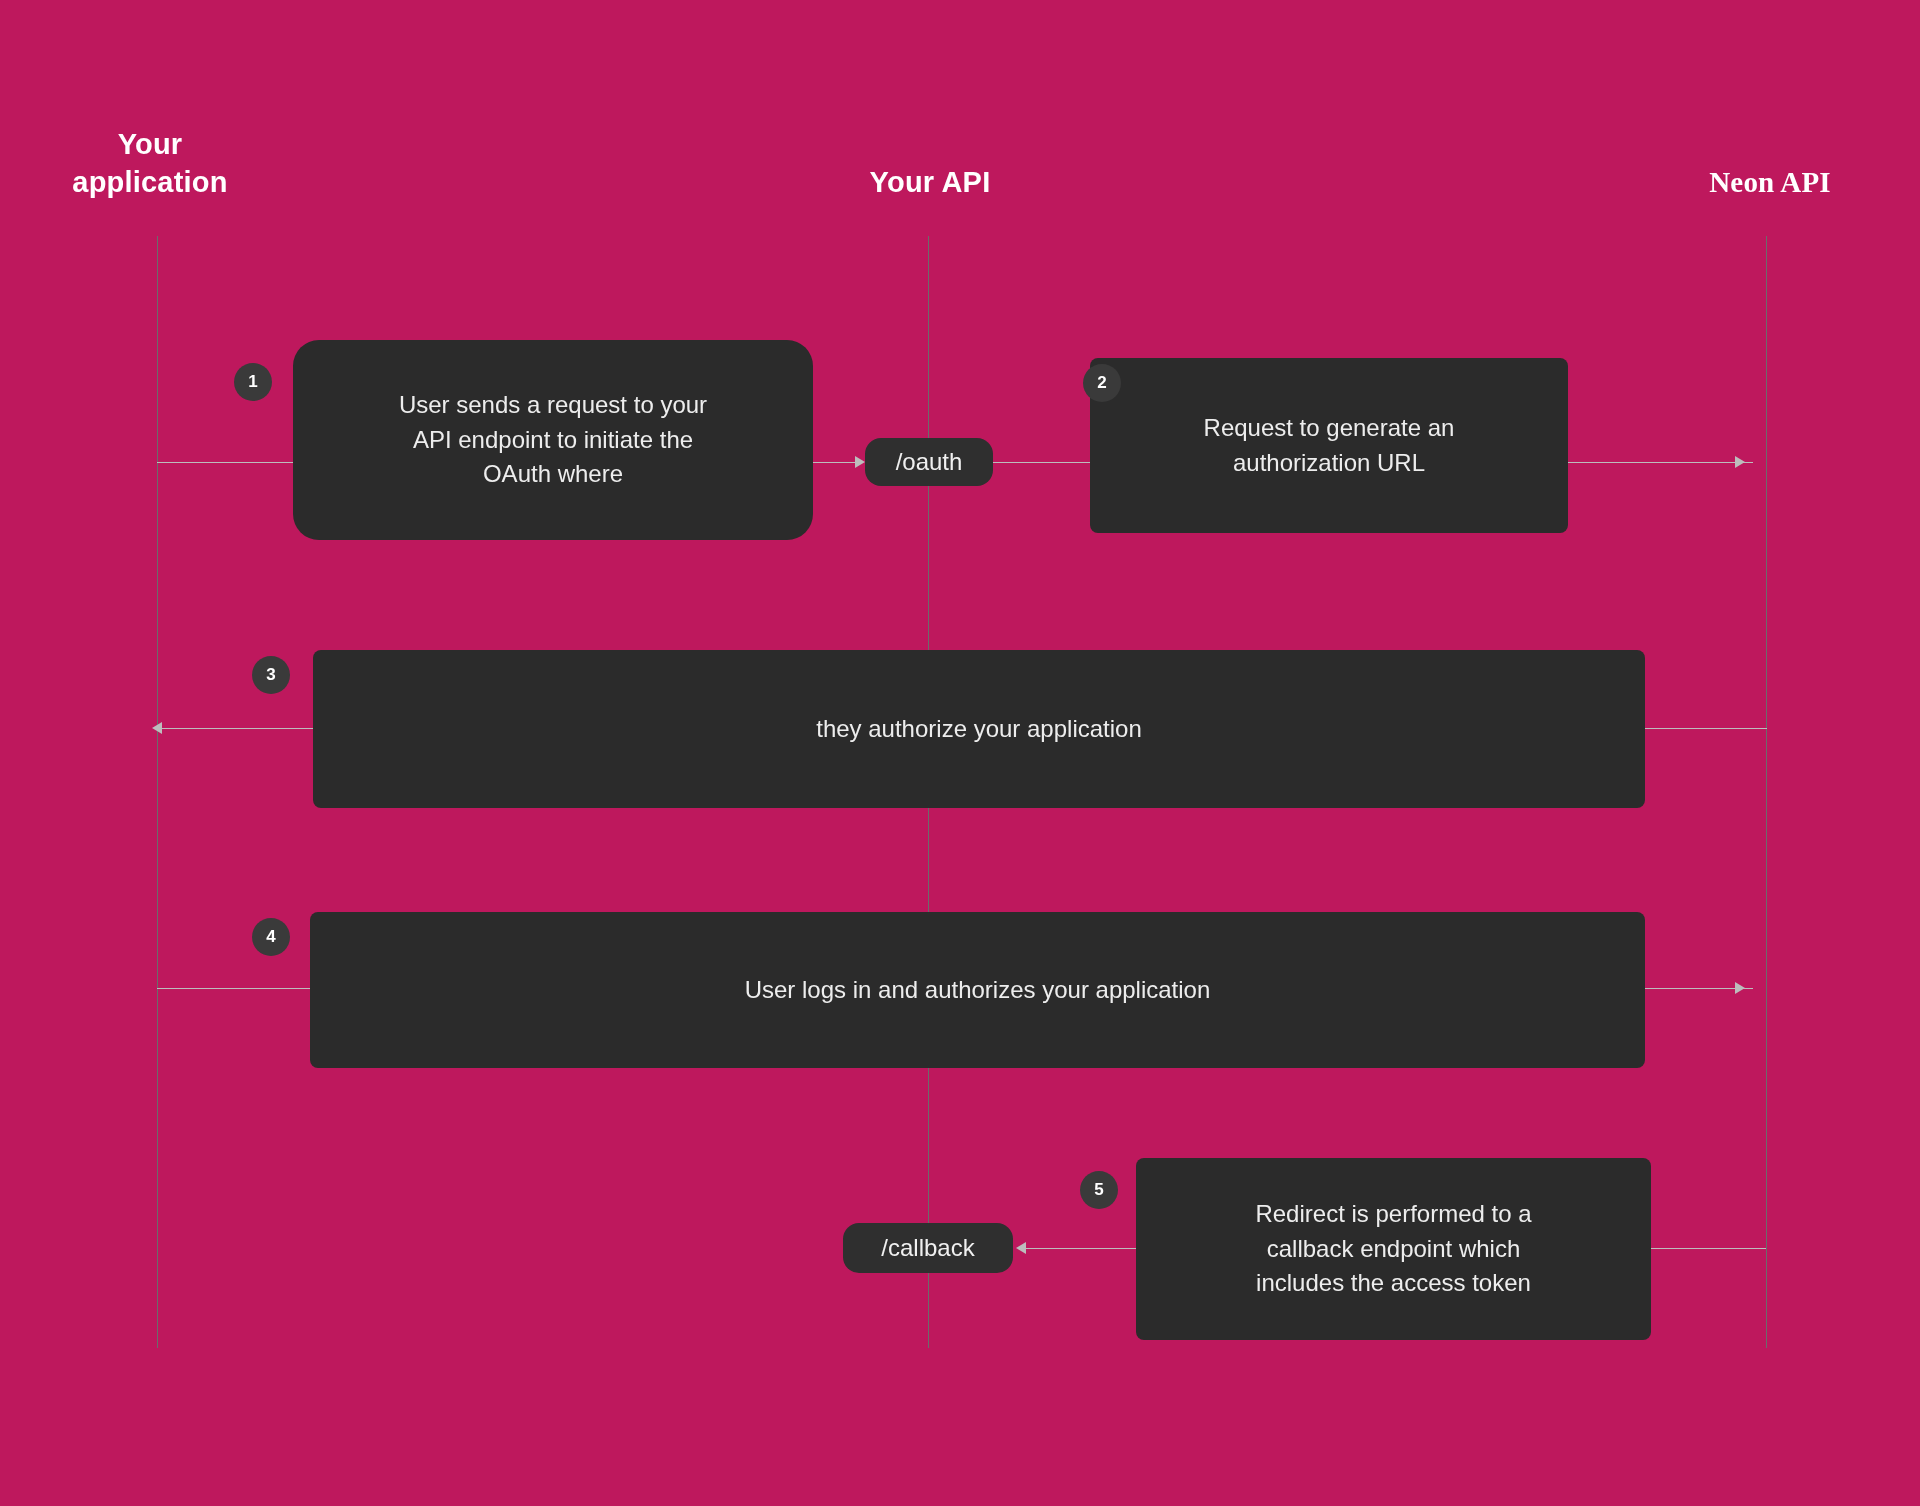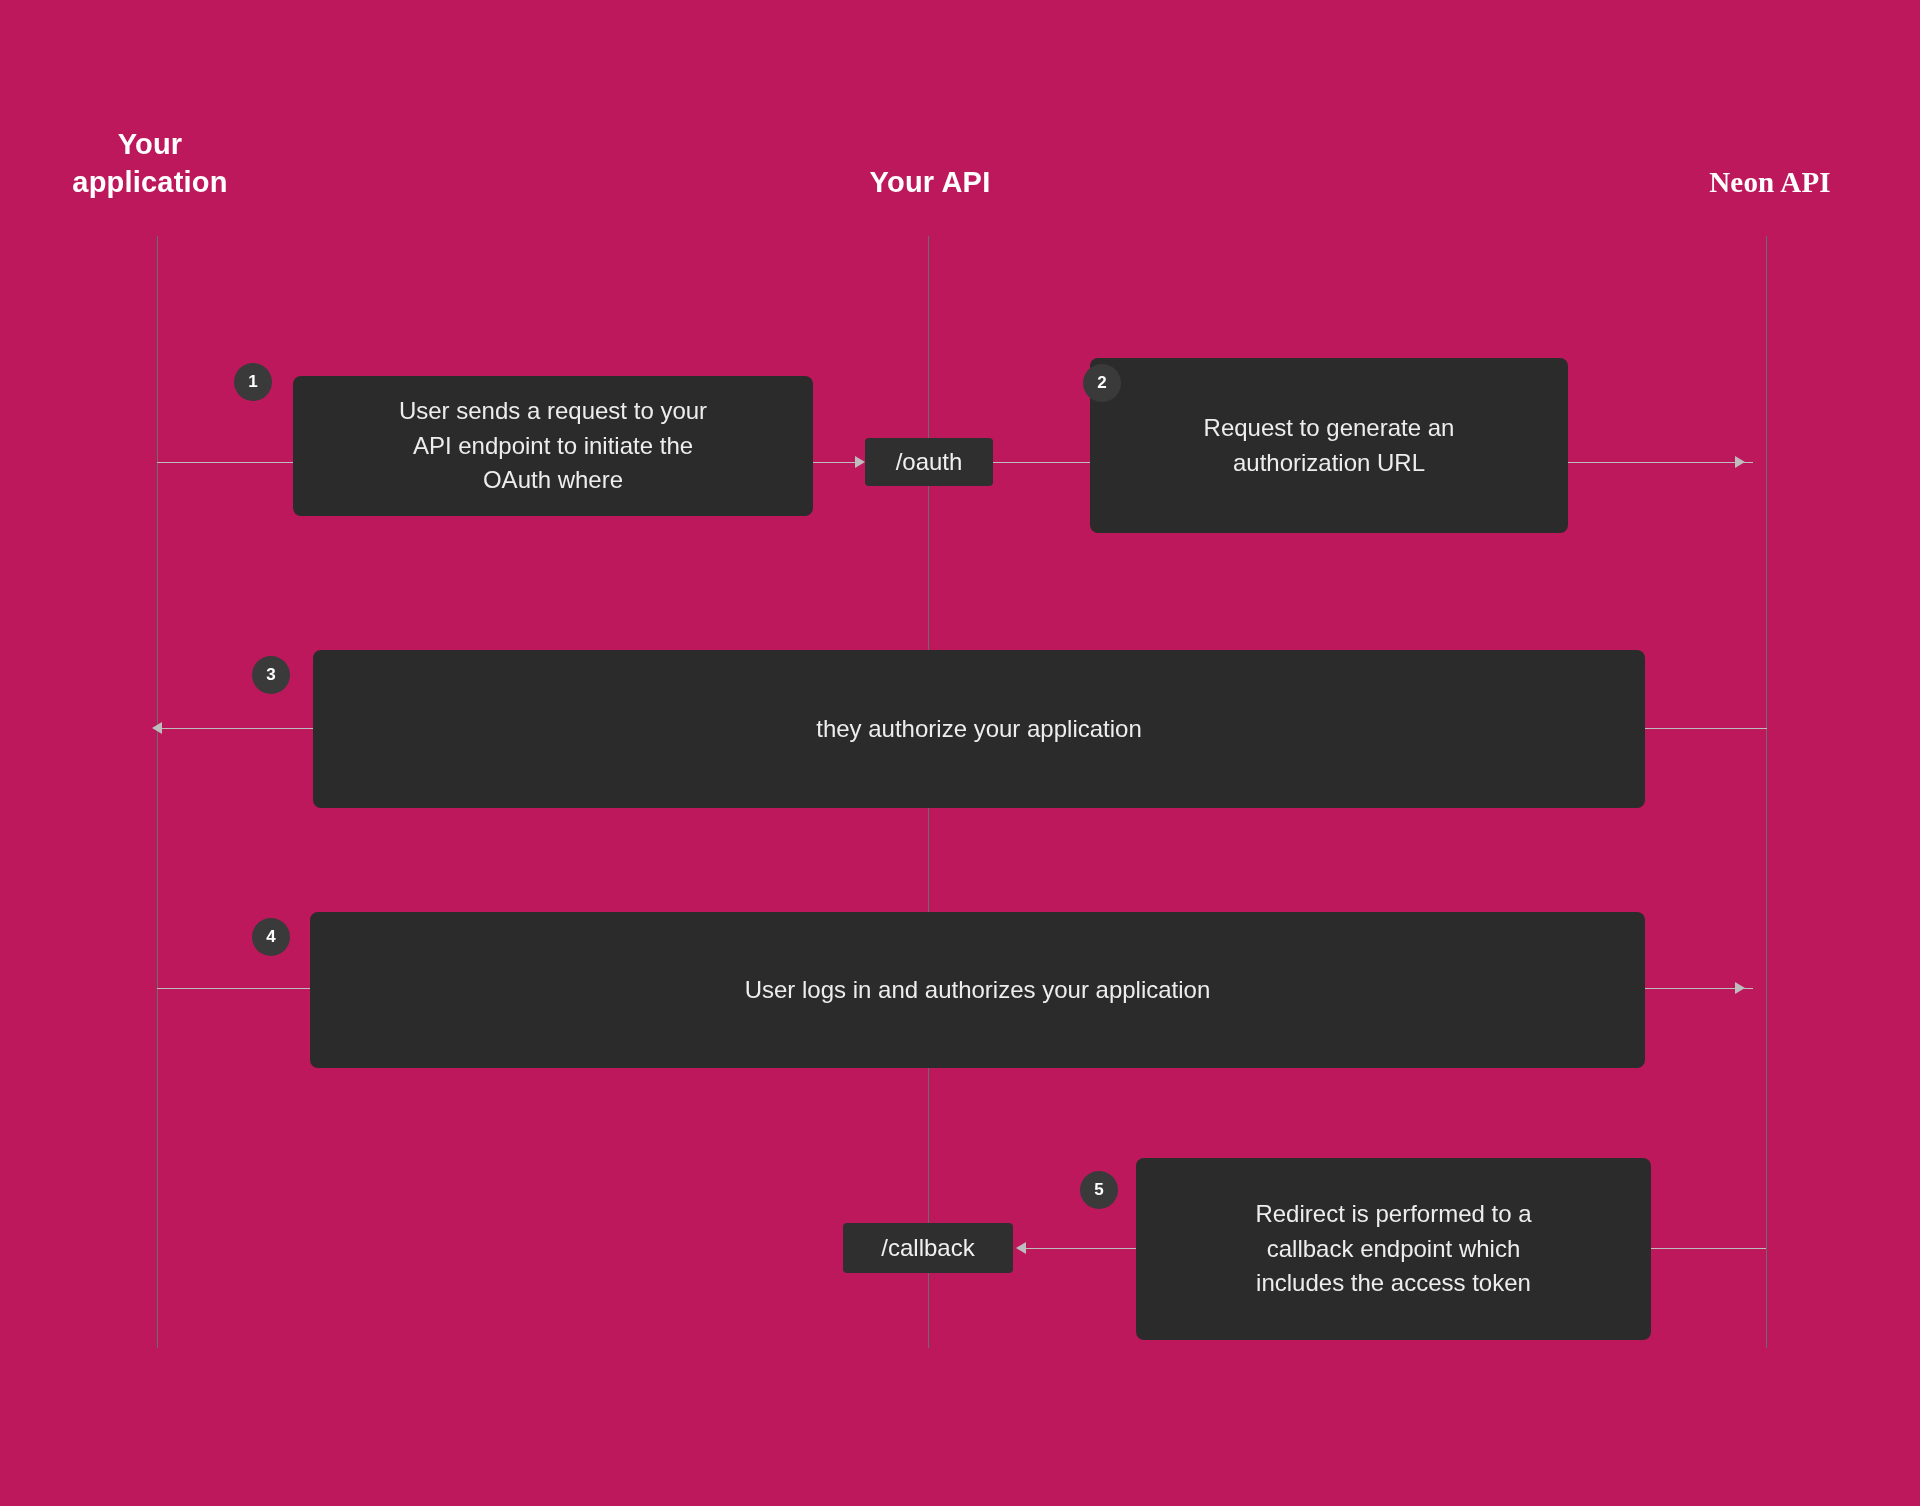--- a/index.html
+++ b/index.html
@@ -69,21 +69,21 @@
     display: flex;
     align-items: center;
     justify-content: center;
     z-index: 5;
   }
 
   
   .pill {
     position: absolute;
     background: #2f2f2f;
-    border-radius: 4px;
+    border-radius: 16px;
     color: #f0f0f0;
     font-size: 24px;
     display: flex;
     align-items: center;
     justify-content: center;
     padding: 6px 14px;
     box-sizing: border-box;
     z-index: 6;
   }
 
@@ -117,21 +117,21 @@
 
   <div class="col-header" style="left:1640px; top:164px; width:260px;font-family:Liberation Serif, serif;">Neon API</div>
 
   <div class="lifeline" style="left:157px; top:236px; height:1112px;"></div>
   <div class="lifeline" style="left:928px; top:236px; height:1112px;"></div>
   <div class="lifeline" style="left:1766px; top:236px; height:1112px;"></div>
 
   <div class="conn" style="left:157px; top:462px; width:700px;"></div>
   <div class="arrow-head right" style="left:855px; top:456px;"></div>
 
-  <div class="msg-box" style="left:293px; top:376px; width:520px; height:140px;">
+  <div class="msg-box" style="left:293px; top:340px; width:520px; height:200px;border-radius:26px;">
     <div>
       <span>User sends a request to your</span>
       <span>API endpoint to initiate the</span>
       <span>OAuth where</span>
     </div>
   </div>
   <div class="step-badge" style="left:234px; top:363px;">1</div>
 
   <div class="pill" style="left:865px; top:438px; width:128px; height:48px;">/oauth</div>
 

